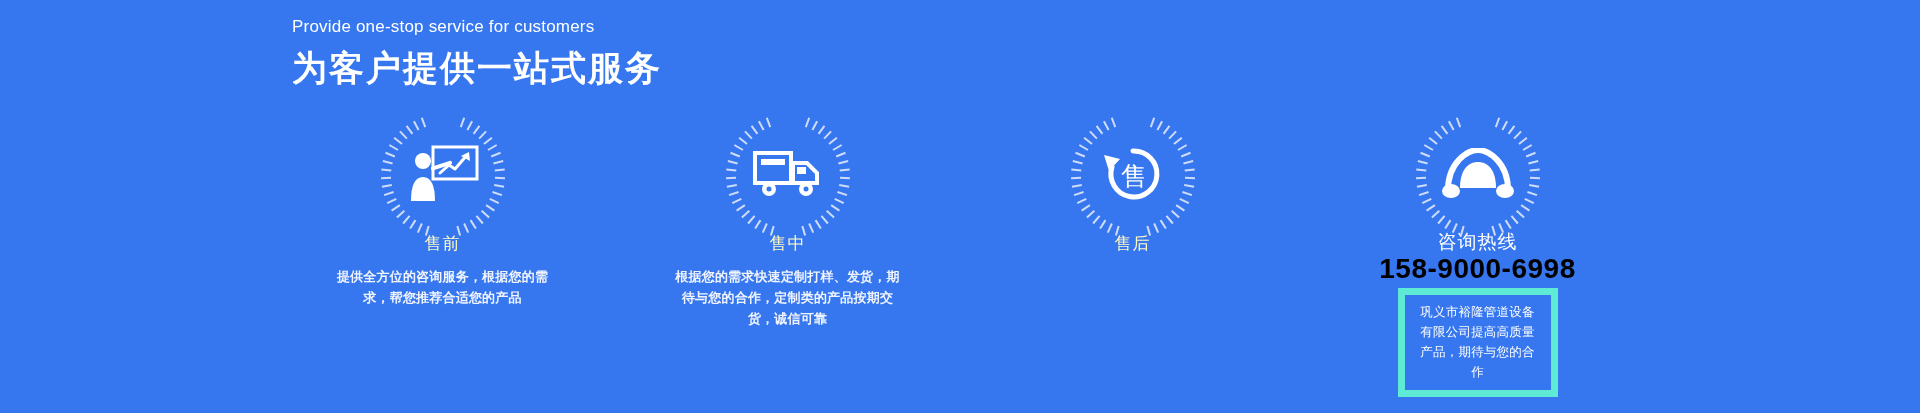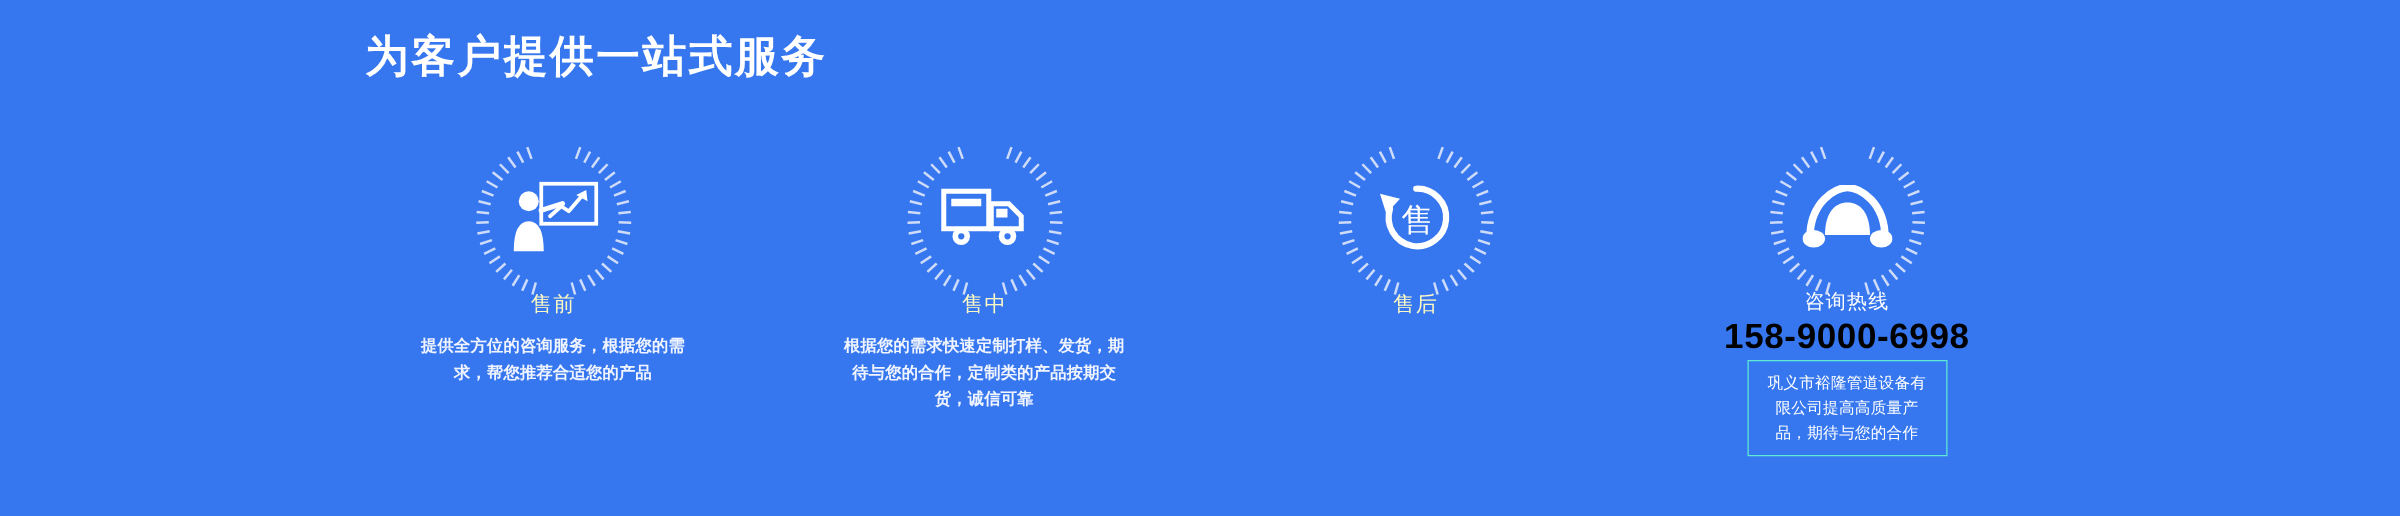--- a/index.html
+++ b/index.html
@@ -105,51 +105,52 @@
     line-height: 21px;
     font-weight: 700;
     color: #f0f4ff;
     width: 230px;
     letter-spacing: 0.2px;
   }
 
   
   .hotline-title {
     margin-top: 6px;
-    font-size: 16px;
+    font-size: 19px;
     line-height: 24px;
     letter-spacing: 1px;
     color: #ffffff;
   }
   .hotline-number {
     margin-top: 1px;
     font-size: 28px;
     line-height: 27px;
     font-weight: bold;
     letter-spacing: 0.5px;
     color: #000000;
   }
   .hotline-box {
     margin-top: 6px;
-    border: 1px solid #5eead4;
+    border: 7px solid #5eead4;
     padding: 7px 12px 8px 12px;
     width: 160px;
     font-size: 12.5px;
     line-height: 20px;
     color: #ffffff;
     text-align: center;
     letter-spacing: 0.2px;
   }
 </style>
 </head>
 <body>
 
 <div id="stage">
 
   <div class="heading-block">
+    <div class="heading-en">Provide one-stop service for customers</div>
     <div class="heading-cn">为客户提供一站式服务</div>
   </div>
 
   <div class="columns">
 
     <div class="col">
       <div class="icon-wrap">
         <svg class="dial" viewBox="0 0 132 132">
           <g stroke="#cfdcf9" stroke-width="2" stroke-linecap="butt">
             <g id="t1">

